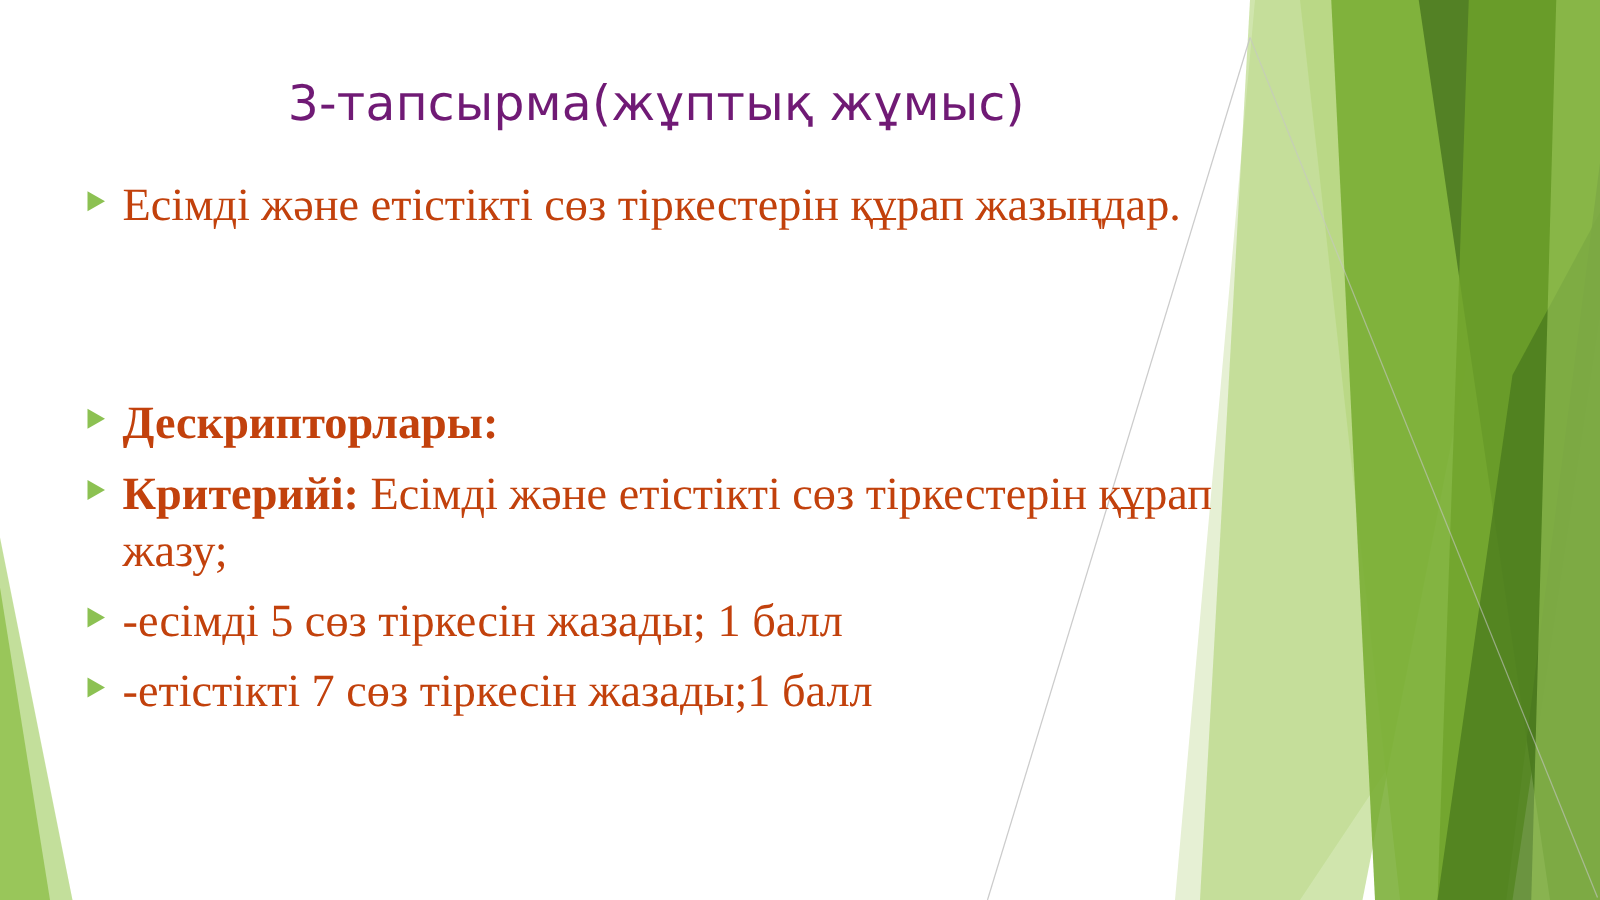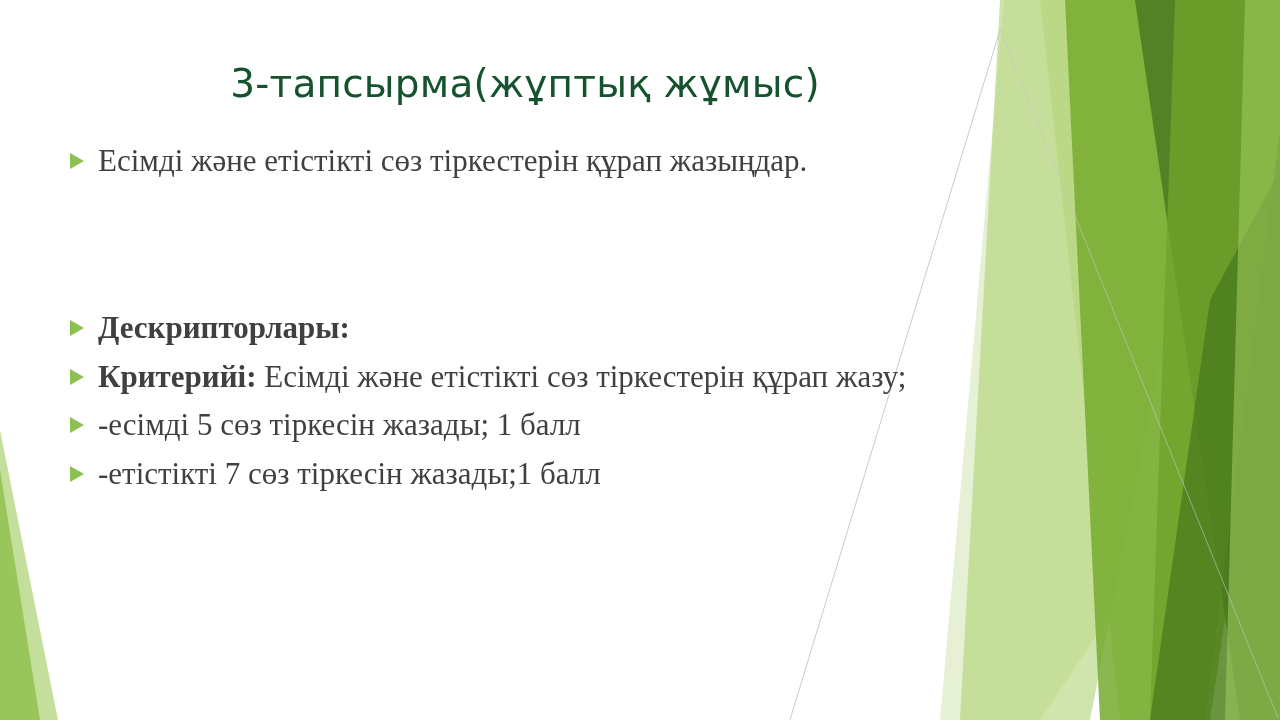--- a/index.html
+++ b/index.html
@@ -36,21 +36,21 @@
   }
   .slide-title {
     position: absolute;
     left: 60px;
     top: 62px;
     width: 930px;
     text-align: center;
     font-family: "DejaVu Sans", sans-serif;
     font-size: 39px;
     line-height: 1.15;
-    color: #14532d;
+    color: #701a75;
     letter-spacing: 0.2px;
   }
   .body-list {
     position: absolute;
     left: 68px;
     top: 142px;
     width: 945px;
     list-style: none;
     margin: 0;
     padding: 0;
@@ -67,23 +67,23 @@
     color: #8cc152;
     font-size: 17px;
     line-height: 1;
   }
   .bullet-marker svg {
     display: block;
   }
   .bullet-text {
     flex: 1 1 auto;
     font-family: "Liberation Serif", serif;
-    font-size: 31px;
+    font-size: 37px;
     line-height: 1.25;
-    color: #404040;
+    color: #c2410c;
   }
   .bullet-text.bold {
     font-weight: bold;
   }
   .bullet-text .lead {
     font-weight: bold;
   }
   .gap-row {
     height: 118px;
   }

